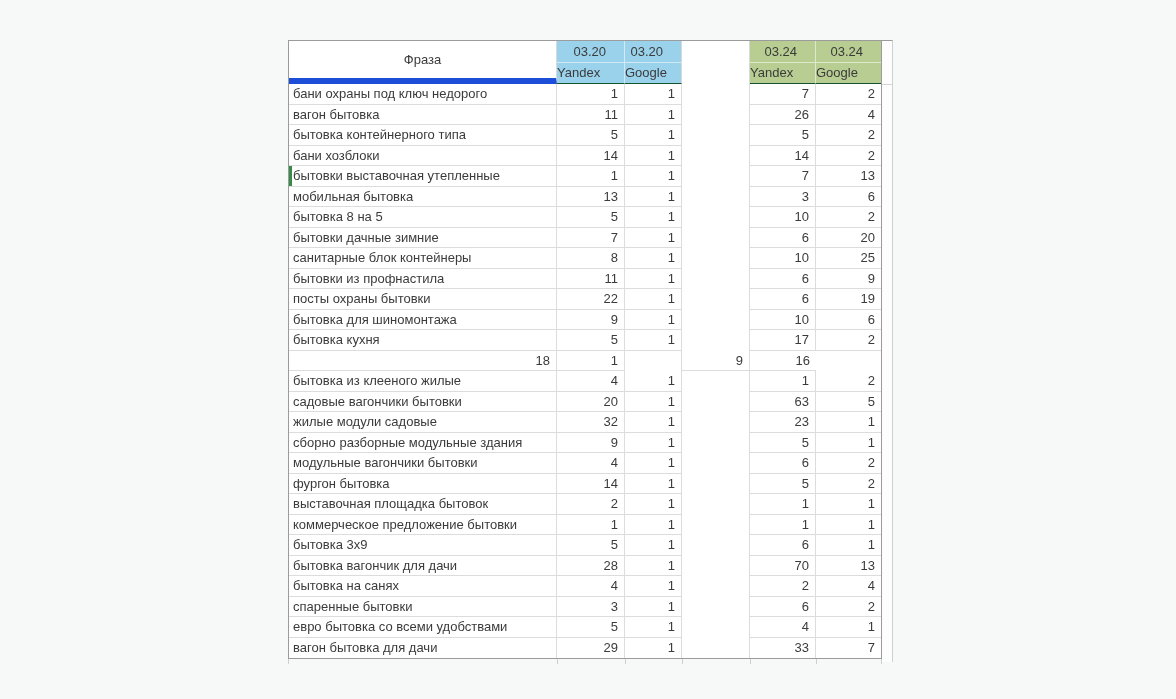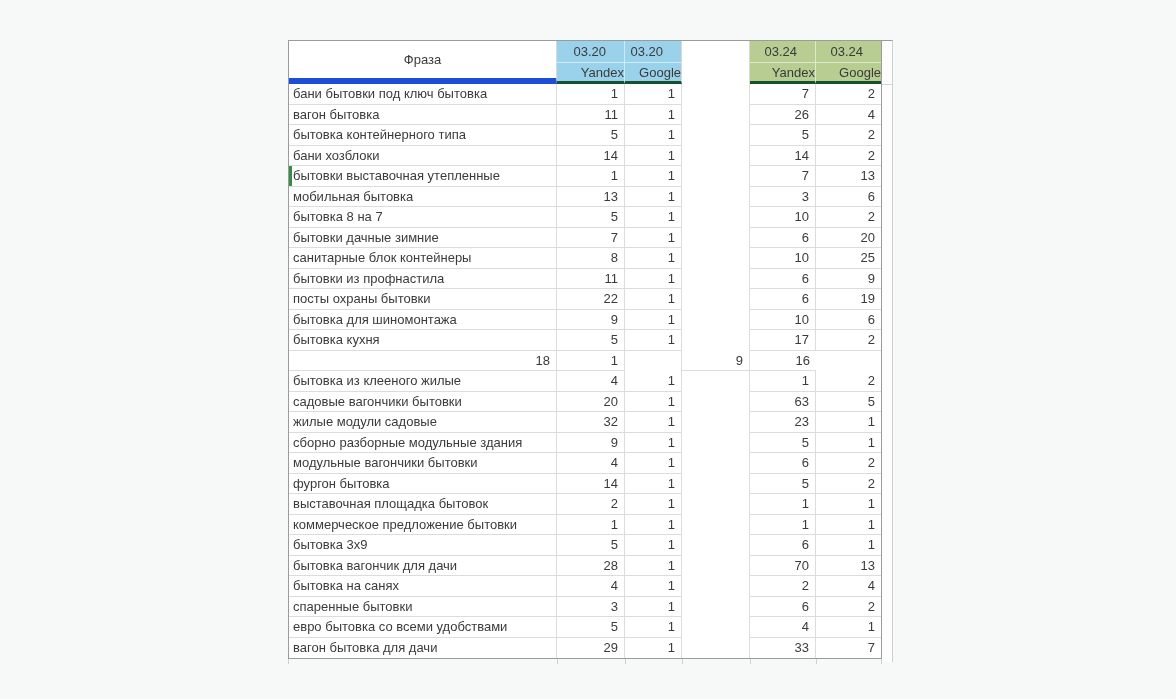--- a/index.html
+++ b/index.html
@@ -23,21 +23,21 @@
     box-sizing:border-box;font-size:13px;overflow:hidden;white-space:nowrap;
   }
 
   
   .h-phrase{
     grid-row:1/3;grid-column:1;
     display:flex;align-items:center;justify-content:center;
     border-right:1px solid #d9d9d9;border-bottom:6px solid #1d4ed8;
   }
   .h-date{text-align:right;padding-right:18px;line-height:22px}
-  .h-engine{text-align:right;line-height:20px;border-bottom:3px solid #14532d}
+  .h-engine{text-align:left;line-height:20px;border-bottom:1px solid #14532d}
   .bg-blue{background:var(--blue)}
   .bg-green{background:var(--green)}
   .inner-r{border-right:1px solid rgba(255,255,255,.55)}
   .inner-b{border-bottom:1px solid rgba(255,255,255,.55)}
   .gray-r{border-right:1px solid #d9d9d9}
   .h-gap{background:#fff}
 
   
   .body .cell{
     height:20.5px;line-height:19.5px;
@@ -86,21 +86,21 @@
 
         <div class="cell h-engine bg-blue inner-r">Yandex</div>
         <div class="cell h-engine bg-blue gray-r">Google</div>
         <div class="cell h-gap gray-r" style="border-bottom:none"></div>
         <div class="cell h-engine bg-green inner-r">Yandex</div>
         <div class="cell h-engine bg-green">Google</div>
       </div>
 
       <div class="body">
   <div class="row">
-    <div class="cell c-phrase">бани бытовки под ключ бытовка</div>
+    <div class="cell c-phrase">бани охраны под ключ недорого</div>
     <div class="cell num">1</div>
     <div class="cell num">1</div>
     <div class="cell c-gap"></div>
     <div class="cell num">7</div>
     <div class="cell num c-last">2</div>
   </div>
 
   <div class="row">
     <div class="cell c-phrase">вагон бытовка</div>
     <div class="cell num">11</div>
@@ -140,21 +140,21 @@
   <div class="row">
     <div class="cell c-phrase">мобильная бытовка</div>
     <div class="cell num">13</div>
     <div class="cell num">1</div>
     <div class="cell c-gap"></div>
     <div class="cell num">3</div>
     <div class="cell num c-last">6</div>
   </div>
 
   <div class="row">
-    <div class="cell c-phrase">бытовка 8 на 7</div>
+    <div class="cell c-phrase">бытовка 8 на 5</div>
     <div class="cell num">5</div>
     <div class="cell num">1</div>
     <div class="cell c-gap"></div>
     <div class="cell num">10</div>
     <div class="cell num c-last">2</div>
   </div>
 
   <div class="row">
     <div class="cell c-phrase">бытовки дачные зимние</div>
     <div class="cell num">7</div>

